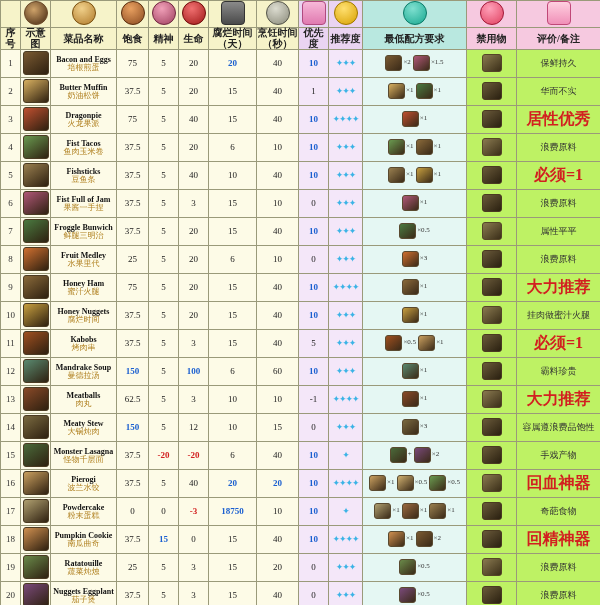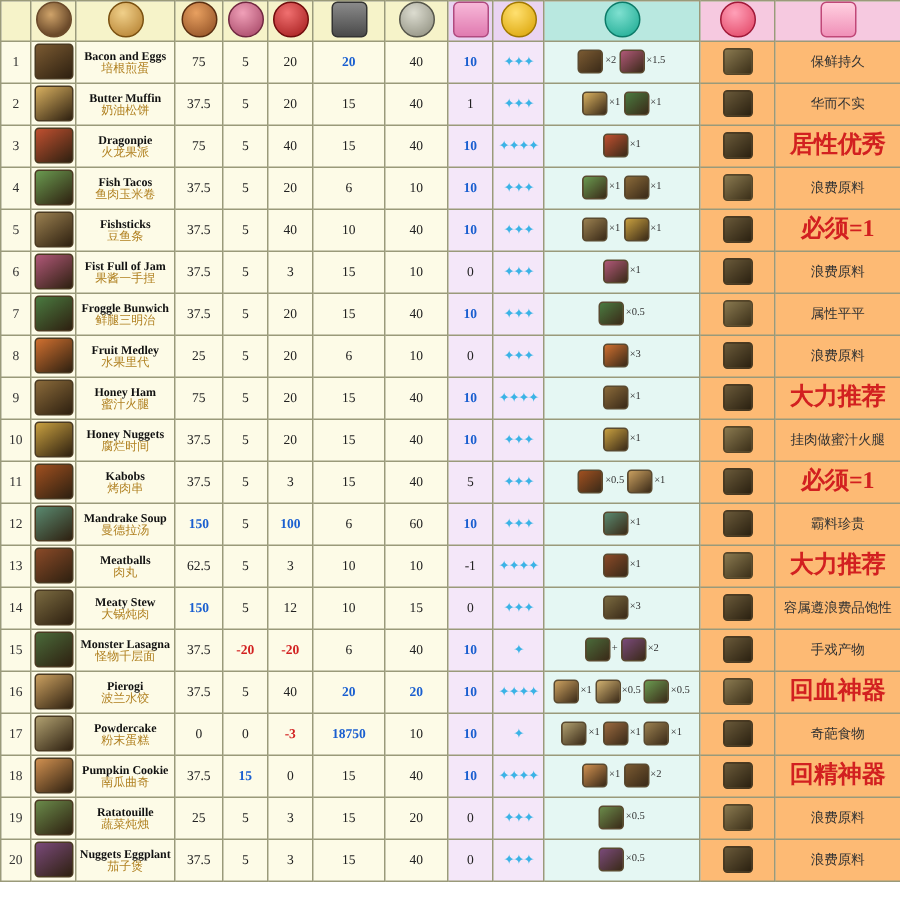--- a/index.html
+++ b/index.html
@@ -11,21 +11,21 @@
   .hdr-icons td.c0{background:#f6f3c9;}
   .hdr-text td{background:#f6f3c9;height:20px;font-size:10px;font-weight:bold;color:#222;}
   .hdr-text td.teal{background:#b9e8e0;}
   .hdr-text td.pink{background:#f6c9e0;}
   .hdr-text td.purple{background:#ead4f2;}
   .hdr-icons td.teal{background:#b9e8e0;}
   .hdr-icons td.pink{background:#f6c9e0;}
   .hdr-icons td.purple{background:#ead4f2;}
   .rowbody td{background:#fdfbe7;height:25px;}
   .rowbody td.teal{background:#e5f7f3;}
-  .rowbody td.pink{background:#fdba74;}
+  .rowbody td.pink{background:#bef264;}
   .rowbody td.purple{background:#f4e7f9;}
   .idx{font-size:9px;color:#333;background:#fdfbe7;}
   .thumb{width:24px;height:22px;display:inline-block;border-radius:3px;}
   .namecell{line-height:1.0;padding:1px 0;}
   .en{font-size:8px;font-weight:bold;color:#111;font-family:"Liberation Serif",serif;}
   .cn{font-size:8px;color:#b08020;}
   .num{font-size:9px;color:#222;}
   .blue{color:#1a5fd0;font-weight:bold;}
   .red{color:#d22020;font-weight:bold;}
   .star{color:#3bb3e6;letter-spacing:-1px;font-size:9px;}
@@ -69,20 +69,35 @@
     <td><span class="hicon" style="background:radial-gradient(circle at 40% 30%,#f07070,#a01818);border:1px solid #700c0c"></span></td>
     <td><span class="hicon sq" style="background:linear-gradient(#8a8a8a,#4a4a4a);border:1px solid #333"></span></td>
     <td><span class="hicon" style="background:radial-gradient(circle at 40% 30%,#dcdcd0,#8a8a7a);border:1px solid #55554a"></span></td>
     <td class="purple"><span class="hicon sq" style="background:linear-gradient(#f7b8d8,#e07ab0);border:1px solid #b04a80"></span></td>
     <td class="purple"><span class="hicon" style="background:radial-gradient(circle at 40% 30%,#ffe070,#d8a000);border:1px solid #a07800"></span></td>
     <td class="teal"><span class="hicon" style="background:radial-gradient(circle at 40% 30%,#7fe0d0,#18a890);border:1px solid #0c7a68"></span></td>
     <td class="pink"><span class="hicon" style="background:radial-gradient(circle at 40% 30%,#ffa0b8,#e04060);border:1px solid #a01838"></span></td>
     <td class="pink"><span class="hicon sq" style="background:linear-gradient(#ffd0e0,#f090b8);border:1px solid #c04878"></span></td>
   </tr>
 
+  <tr class="hdr-text">
+    <td>序号</td>
+    <td>示意图</td>
+    <td>菜品名称</td>
+    <td>饱食</td>
+    <td>精神</td>
+    <td>生命</td>
+    <td>腐烂时间（天）</td>
+    <td>烹饪时间（秒）</td>
+    <td class="purple">优先度</td>
+    <td class="purple">推荐度</td>
+    <td class="teal">最低配方要求</td>
+    <td class="pink">禁用物</td>
+    <td class="pink">评价/备注</td>
+  </tr>
 
   </tbody>
     <tbody id="rows-body">
       <tr class="rowbody">
         <td class="idx">1</td>
         <td><span class="thumb" style="background:linear-gradient(145deg,#7a5a32,#2e2010);border:1px solid #4a3a22"></span></td>
         <td class="namecell">
           <div class="en">Bacon and Eggs</div>
           <div class="cn">培根煎蛋</div>
         </td>
@@ -130,21 +145,21 @@
         <td class="num purple blue">10</td>
         <td class="purple star">✦✦✦✦</td>
         <td class="teal wrapcell"><span class="ing"><span class="sq i16" style="background:linear-gradient(140deg,#c05030,#3a2a18);border:1px solid #5a4a30"></span>×1</span></td>
         <td class="pink"><span class="sq i18" style="background:linear-gradient(140deg,#6a5a3a,#2a2010);border:1px solid #4a3a22"></span></td>
         <td class="pink note red">居性优秀</td>
       </tr>
       <tr class="rowbody">
         <td class="idx">4</td>
         <td><span class="thumb" style="background:linear-gradient(145deg,#6a9a50,#2e2010);border:1px solid #4a3a22"></span></td>
         <td class="namecell">
-          <div class="en">Fish Tacos</div>
+          <div class="en">Fist Tacos</div>
           <div class="cn">鱼肉玉米卷</div>
         </td>
         <td class="num ">37.5</td>
         <td class="num ">5</td>
         <td class="num ">20</td>
         <td class="num ">6</td>
         <td class="num ">10</td>
         <td class="num purple blue">10</td>
         <td class="purple star">✦✦✦</td>
         <td class="teal wrapcell"><span class="ing"><span class="sq i16" style="background:linear-gradient(140deg,#6a9a50,#3a2a18);border:1px solid #5a4a30"></span>×1</span><span class="ing"><span class="sq i16" style="background:linear-gradient(140deg,#8a6a3a,#3a2a18);border:1px solid #5a4a30"></span>×1</span></td>

